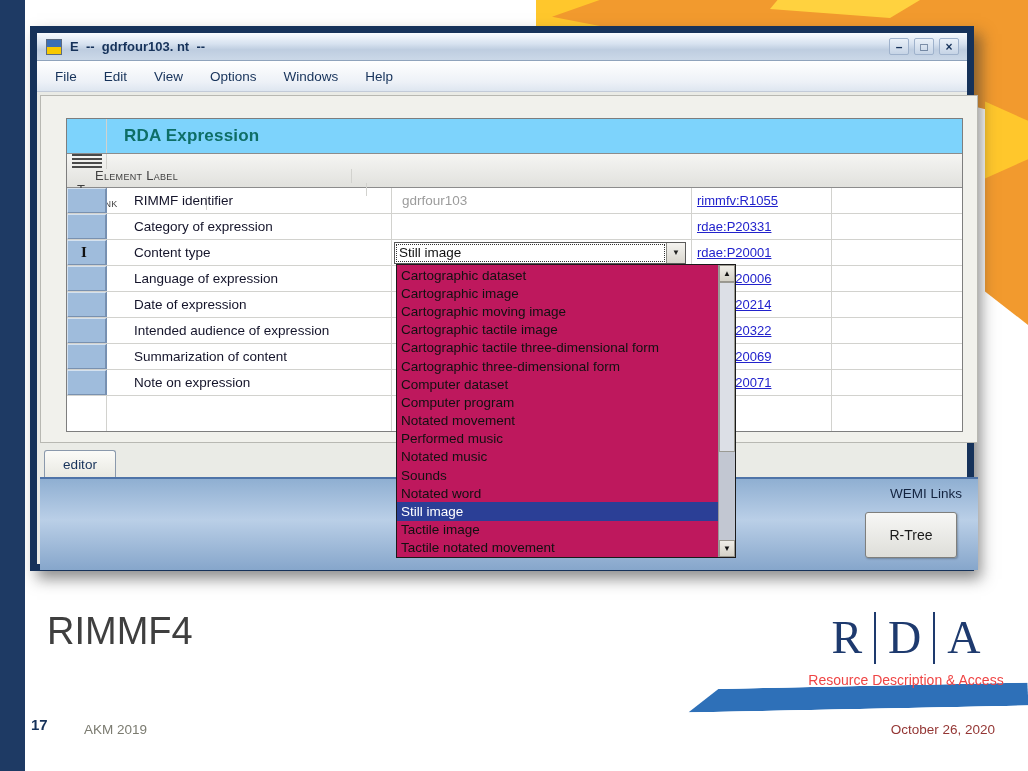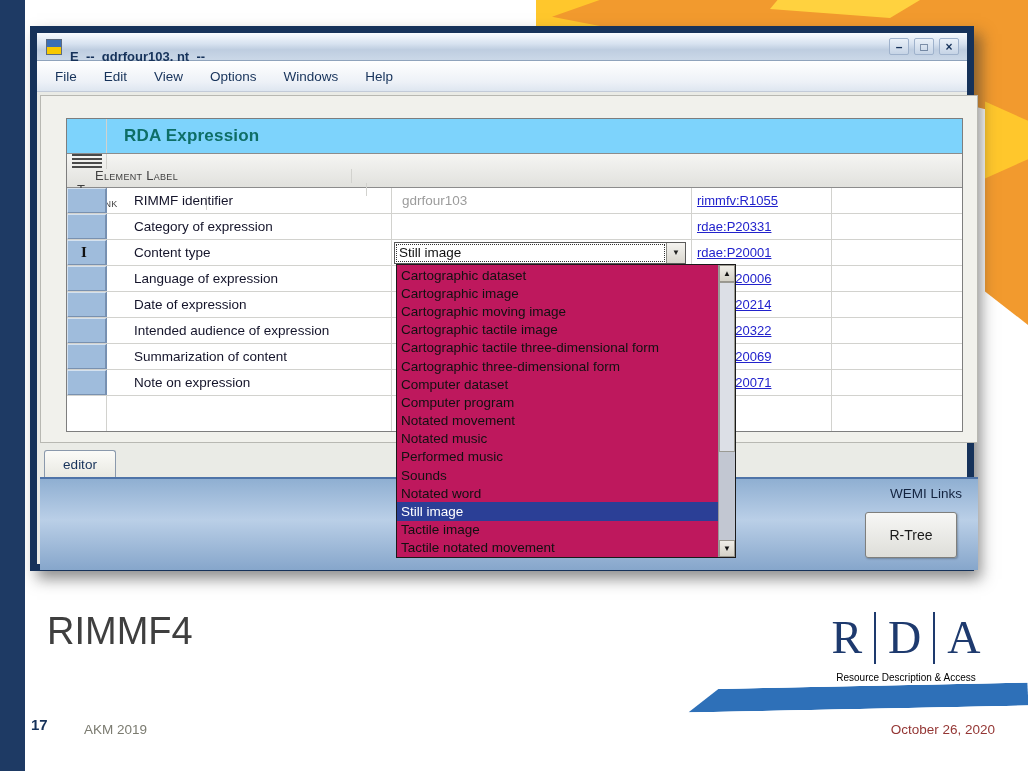--- a/index.html
+++ b/index.html
@@ -17,21 +17,21 @@
   .deco-yellow-right{ position:absolute; left:985px; top:92px; width:43px; height:96px; background:#FFC72C; clip-path:polygon(0 10%,100% 30%,100% 70%,0 90%); z-index:2; }
   .bottom-ribbon { position:absolute; left:688px; top:686px; width:340px; height:23px; background:#2E70B8; clip-path:polygon(9% 0,100% 0,100% 100%,0 100%); transform:rotate(-1.2deg); z-index:1; }
 
   
   .window { position:absolute; left:30px; top:26px; width:944px; height:545px; border:7px solid #16325A; background:#EAEBE6; z-index:3; box-shadow:7px 8px 14px rgba(50,50,50,.55); }
 
   .titlebar { position:absolute; left:0; top:0; width:100%; height:28px;
     background:linear-gradient(180deg,#F8FBFE 0%,#D7E2F0 40%,#BECDE0 62%,#CBD8E8 100%); border-bottom:1px solid #8FA3BC; }
   .app-icon { position:absolute; left:9px; top:6px; width:16px; height:16px; border:1px solid #5B6B80;
     background:linear-gradient(180deg,#3B6FB5 0 50%, #F7C800 50% 100%); }
-  .window-title { position:absolute; left:33px; top:10px; line-height:27px; font-size:13px; font-weight:bold; color:#16325A; white-space:pre; }
+  .window-title { position:absolute; left:33px; top:0; line-height:27px; font-size:13px; font-weight:bold; color:#16325A; white-space:pre; }
   .win-controls { position:absolute; right:8px; top:5px; display:flex; gap:5px; }
   .win-btn { width:20px; height:17px; display:flex; align-items:center; justify-content:center; font-size:12px; font-weight:bold;
     color:#16325A; background:linear-gradient(#E9F0F8,#C6D4E6); border:1px solid #9FB2CC; border-radius:2px; }
 
   .menubar { position:absolute; left:0; top:28px; width:100%; height:31px;
     background:linear-gradient(#FFFFFF,#EDF1F7 70%,#DEE6F0); border-bottom:1px solid #C3CBD8;
     display:flex; align-items:center; gap:27px; padding-left:18px; font-size:13.5px; color:#16325A; }
 
   .upper-panel { position:absolute; left:3px; top:62px; width:938px; height:348px; background:#F1F1EC; border:1px solid #B8B8B2; }
 
@@ -93,21 +93,21 @@
 
   
   .slide-title { position:absolute; left:47px; top:610px; font-size:38px; color:#3F3F3F; z-index:2; }
   .page-num { position:absolute; left:31px; top:716px; font-size:15px; font-weight:bold; color:#16325A; z-index:7; }
   .footer-left { position:absolute; left:84px; top:722px; font-size:13.5px; color:#7B7B70; z-index:2; }
   .footer-right { position:absolute; right:33px; top:722px; font-size:13.5px; color:#943634; z-index:2; }
   .rda-logo { position:absolute; left:800px; top:612px; width:212px; text-align:center; z-index:2; }
   .logo-letters { display:flex; align-items:center; justify-content:center; gap:12px; color:#1E3A6E;
     font-family:"Liberation Serif", serif; font-size:46px; line-height:1; }
   .logo-bar { width:2px; height:52px; background:#1E3A6E; }
-  .logo-caption { margin-top:8px; font-size:10px; color:#000000; }
+  .logo-caption { margin-top:8px; font-size:14px; color:#ef4444; }
 </style>
 </head>
 <body>
 
 <div class="slide">
 
   <div class="deco-yellow-left"></div>
   <div class="deco-orange-top"></div>
   <div class="deco-yellow-sliver"></div>
   <div class="deco-orange-right"></div>
@@ -264,22 +264,22 @@
       <div class="dd-items">
         <div class="dd-item">Cartographic dataset</div>
         <div class="dd-item">Cartographic image</div>
         <div class="dd-item">Cartographic moving image</div>
         <div class="dd-item">Cartographic tactile image</div>
         <div class="dd-item">Cartographic tactile three-dimensional form</div>
         <div class="dd-item">Cartographic three-dimensional form</div>
         <div class="dd-item">Computer dataset</div>
         <div class="dd-item">Computer program</div>
         <div class="dd-item">Notated movement</div>
+        <div class="dd-item">Performed music</div>
         <div class="dd-item">Notated music</div>
-        <div class="dd-item">Performed music</div>
         <div class="dd-item">Sounds</div>
         <div class="dd-item">Notated word</div>
         <div class="dd-item selected">Still image</div>
         <div class="dd-item">Tactile image</div>
         <div class="dd-item">Tactile notated movement</div>
       </div>
       <div class="dd-scroll">
         <div class="dd-btn">
             <span>▲</span>
           </div>

